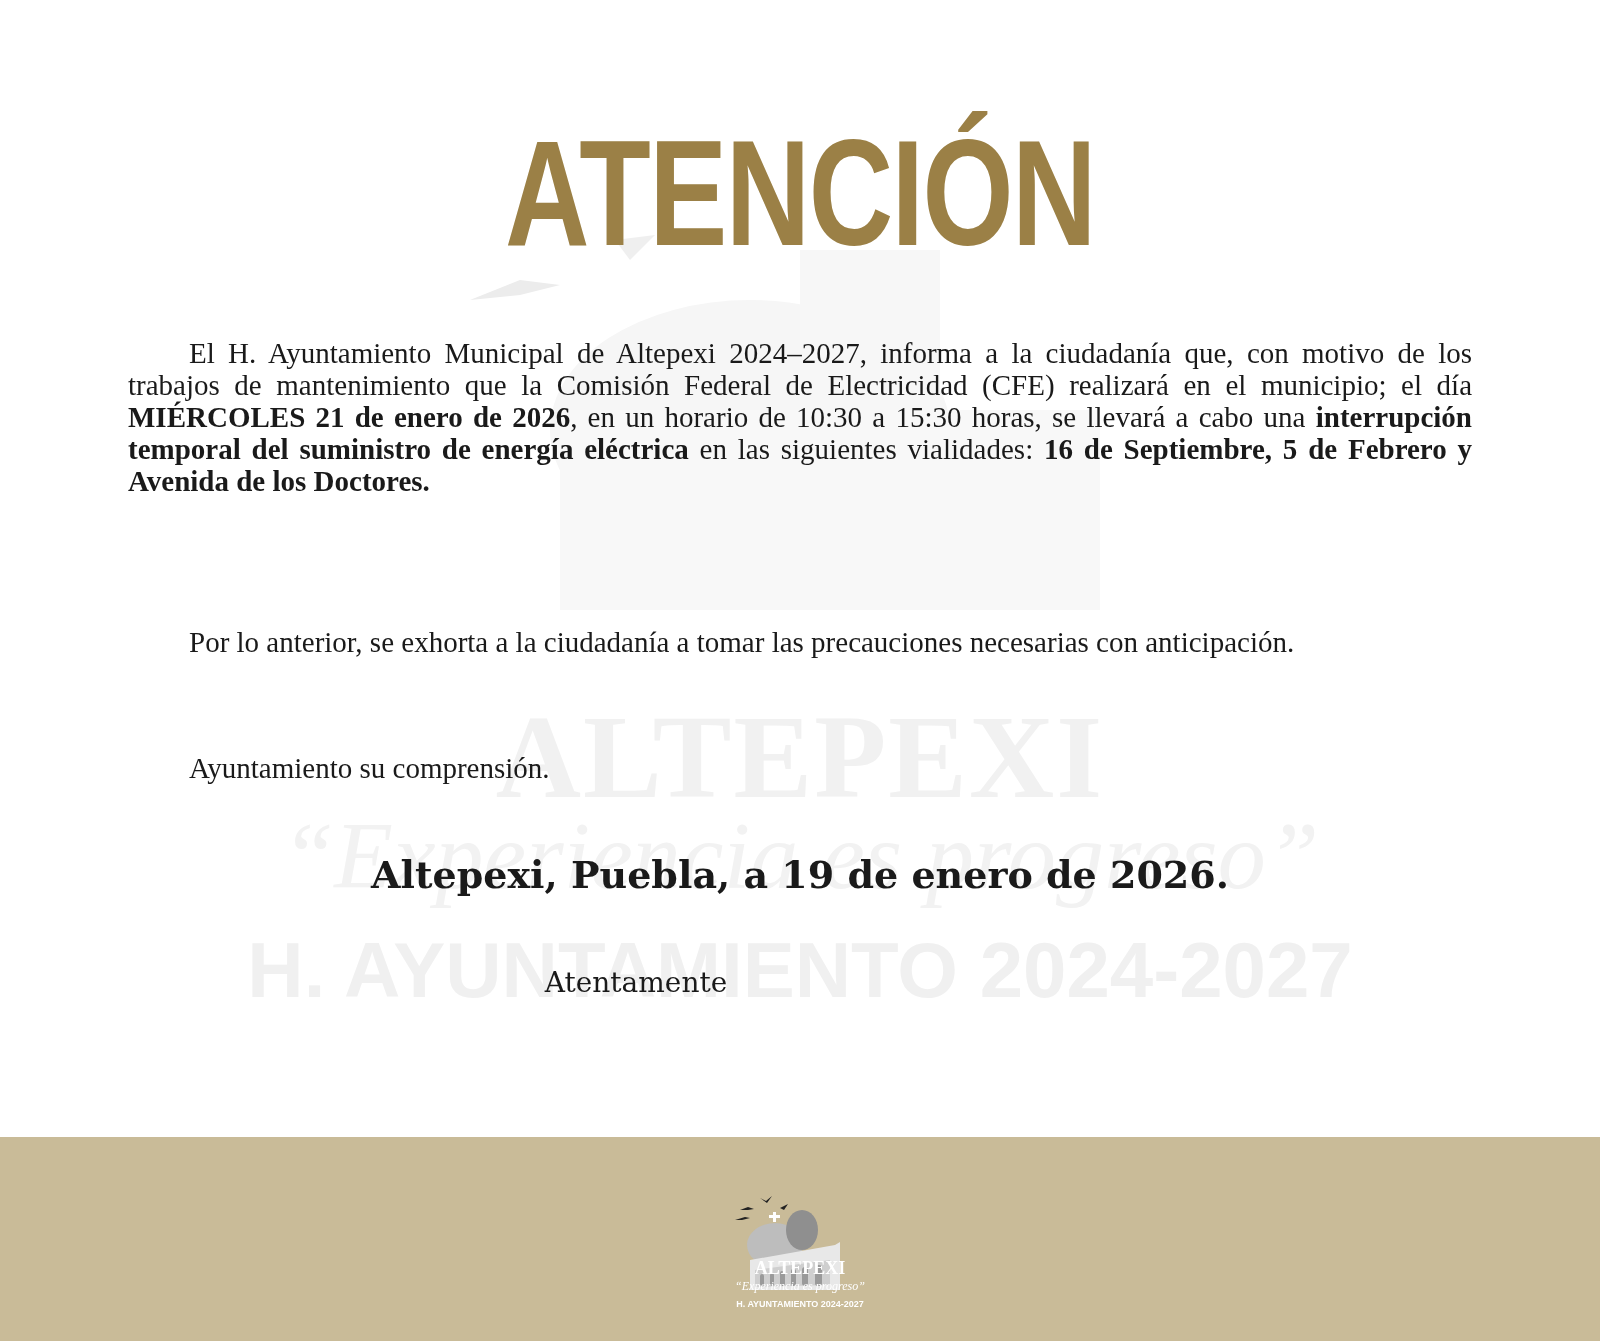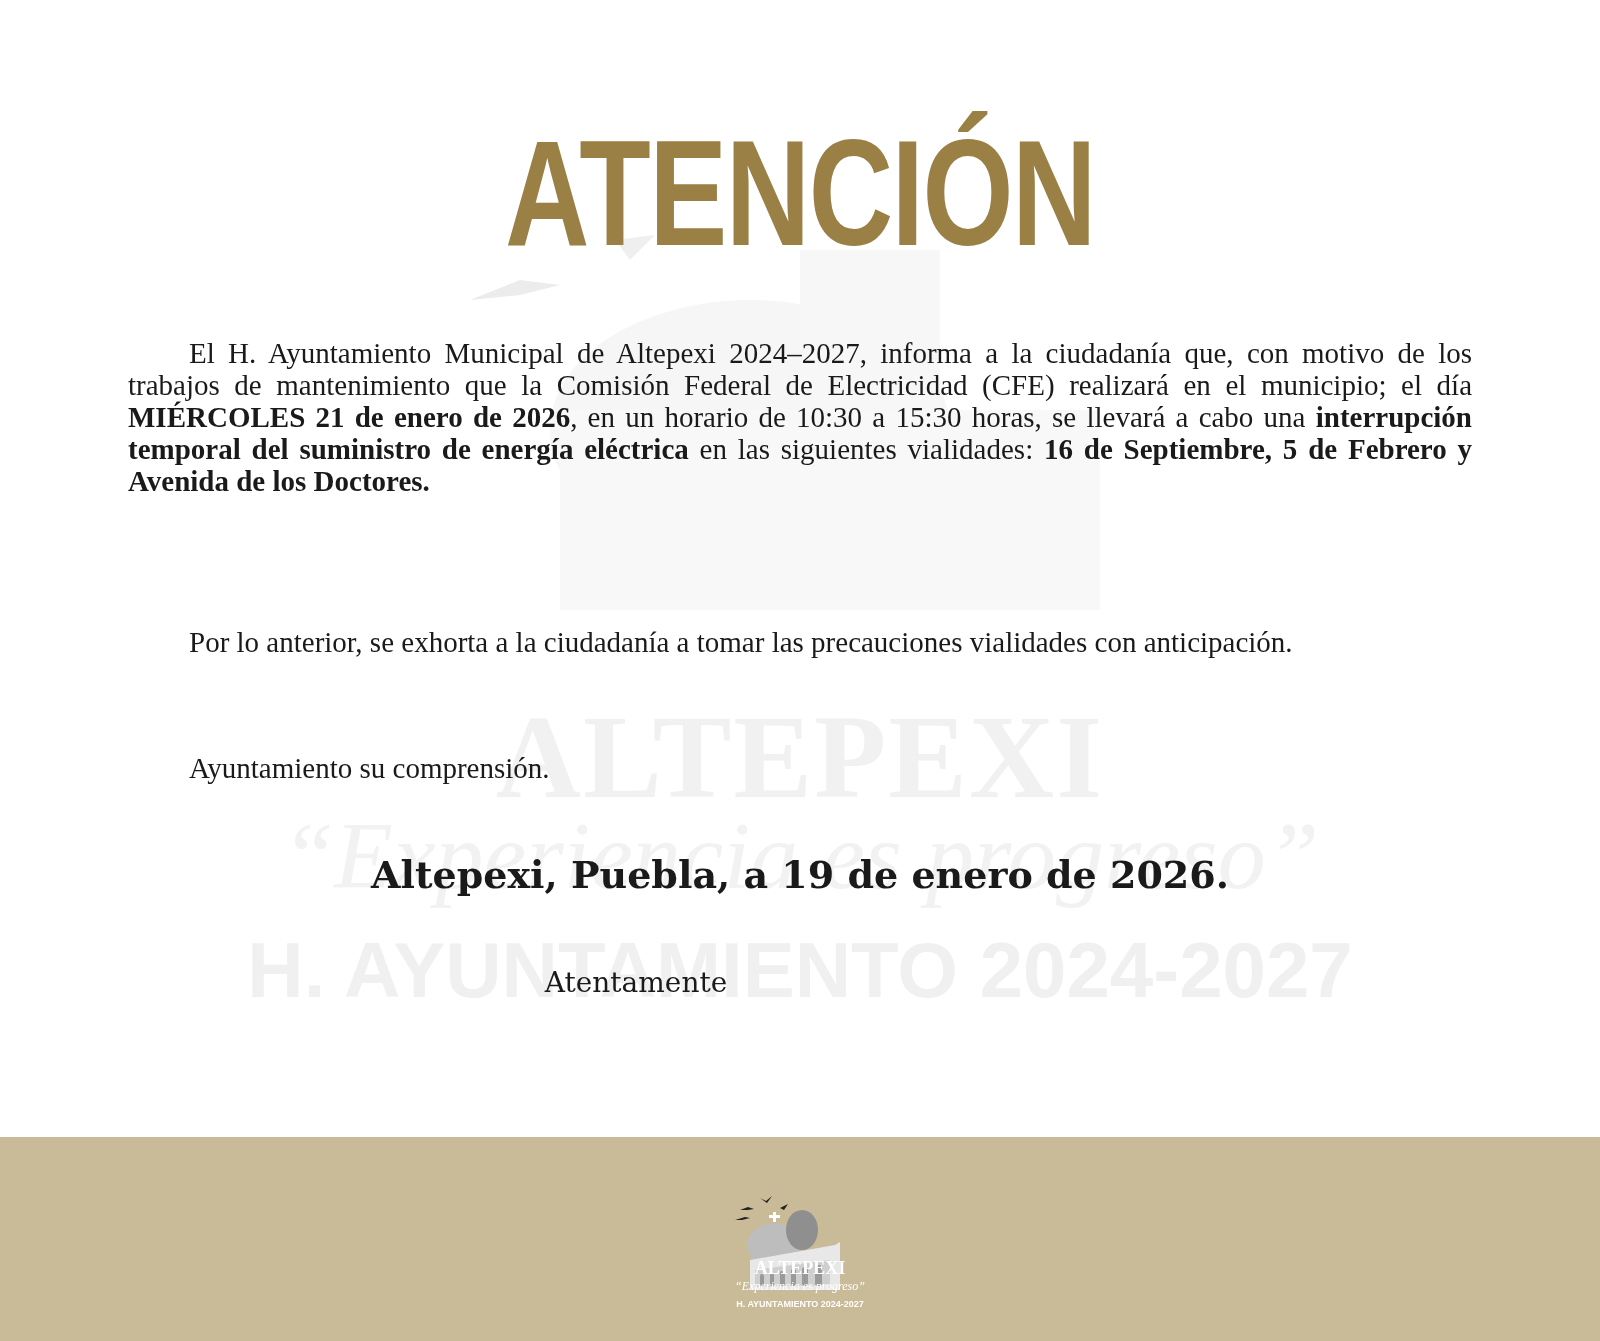--- a/index.html
+++ b/index.html
@@ -65,21 +65,21 @@
   </svg>
   <div class="wm-text wm-altepexi">ALTEPEXI</div>
   <div class="wm-text wm-slogan">“Experiencia es progreso”</div>
   <div class="wm-text wm-ayunt">H. AYUNTAMIENTO 2024-2027</div>
 </div>
 
 <div class="title">ATENCIÓN</div>
 
 <p class="body-text p1" style="margin:0"><span>El H. Ayuntamiento Municipal de Altepexi 2024–2027, informa a la ciudadanía que, con motivo de los trabajos de mantenimiento que la Comisión Federal de Electricidad (CFE) realizará en el municipio; el día </span><b>MIÉRCOLES 21 de enero de 2026</b><span>, en un horario de 10:30 a 15:30 horas, se llevará a cabo una </span><b>interrupción temporal del suministro de energía eléctrica</b><span> en las siguientes vialidades: </span><b>16 de Septiembre, 5 de Febrero y Avenida de los Doctores.</b></p>
 
-<p class="body-text p2" style="margin:0">Por lo anterior, se exhorta a la ciudadanía a tomar las precauciones vialidades con anticipación.</p>
+<p class="body-text p2" style="margin:0">Por lo anterior, se exhorta a la ciudadanía a tomar las precauciones necesarias con anticipación.</p>
 
 <p class="body-text p3" style="margin:0;width:auto">Ayuntamiento su comprensión.</p>
 
 <div class="date">Altepexi, Puebla, a 19 de enero de 2026.</div>
 
 <div class="sign">
   <div>Atentamente</div>
 </div>
 
 <div class="footer"></div>

